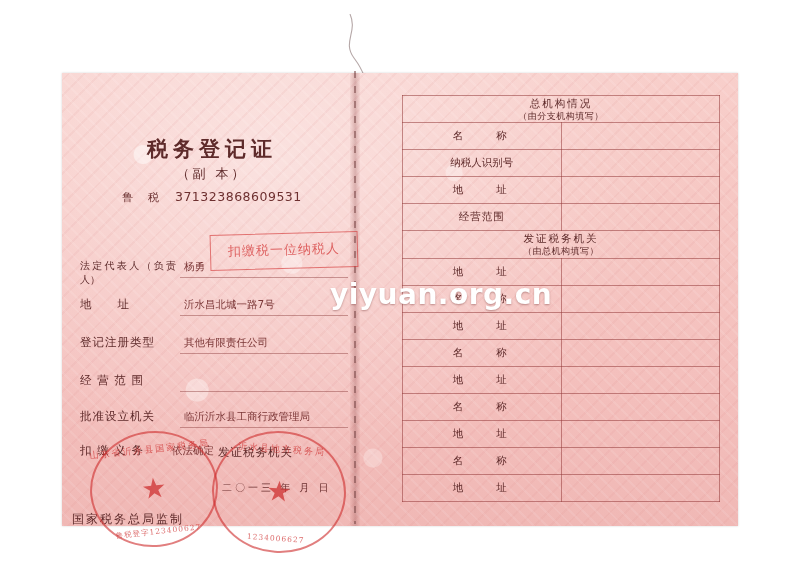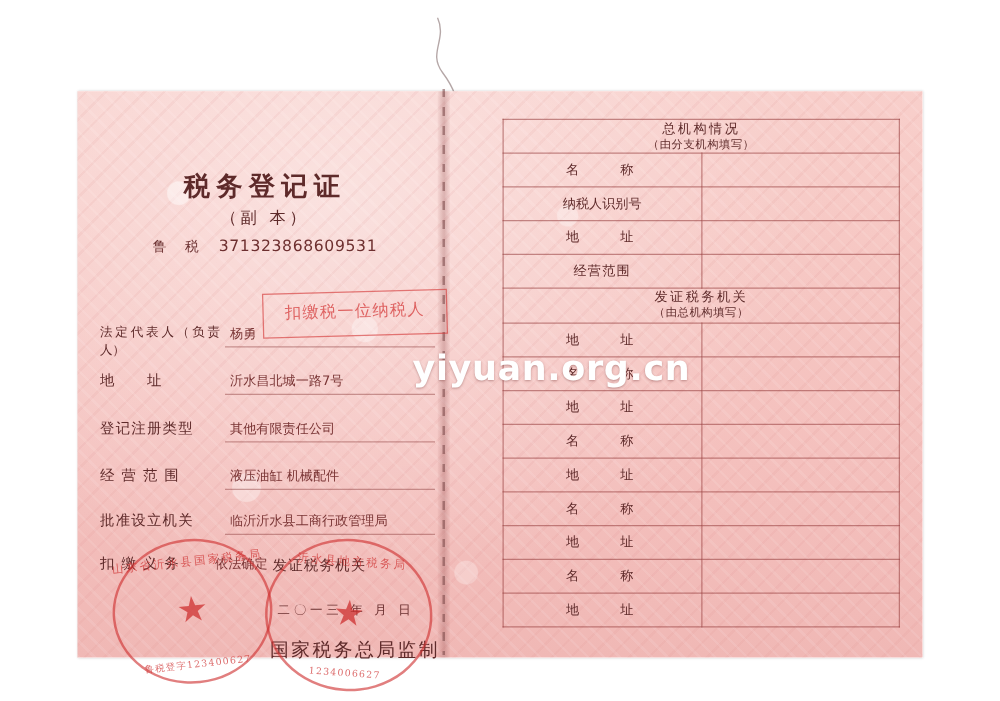--- a/index.html
+++ b/index.html
@@ -190,22 +190,22 @@
     font-size: 10px;
     letter-spacing: 3px;
     color: #6a2f2f;
     font-family: "DejaVu Serif", serif;
   }
   .footer-note {
     position: absolute;
     left: 0;
     top: 398px;
     width: 280px;
-    text-align: right;
-    font-size: 15px;
+    text-align: left;
+    font-size: 12px;
     letter-spacing: 2px;
     color: #5e2a2a;
     font-family: "DejaVu Serif", serif;
   }
 
   
   .seal {
     position: absolute;
     border: 2px solid rgba(206,48,48,0.62);
     border-radius: 50%;
@@ -364,21 +364,20 @@
       </div>
 
       <div class="field-row" style="top:222px;">
         <span class="field-label">登记注册类型</span>
         <span class="field-value">其他有限责任公司</span>
         <span class="field-underline"></span>
       </div>
 
       <div class="field-row" style="top:260px;">
         <span class="field-label">经 营 范 围</span>
-        <span class="field-value">液压油缸 机械配件</span>
         <span class="field-underline"></span>
       </div>
 
       <div class="field-row" style="top:296px;">
         <span class="field-label">批准设立机关</span>
         <span class="field-value">临沂沂水县工商行政管理局</span>
         <span class="field-underline"></span>
       </div>
 
       <div class="field-row" style="top:330px;">

